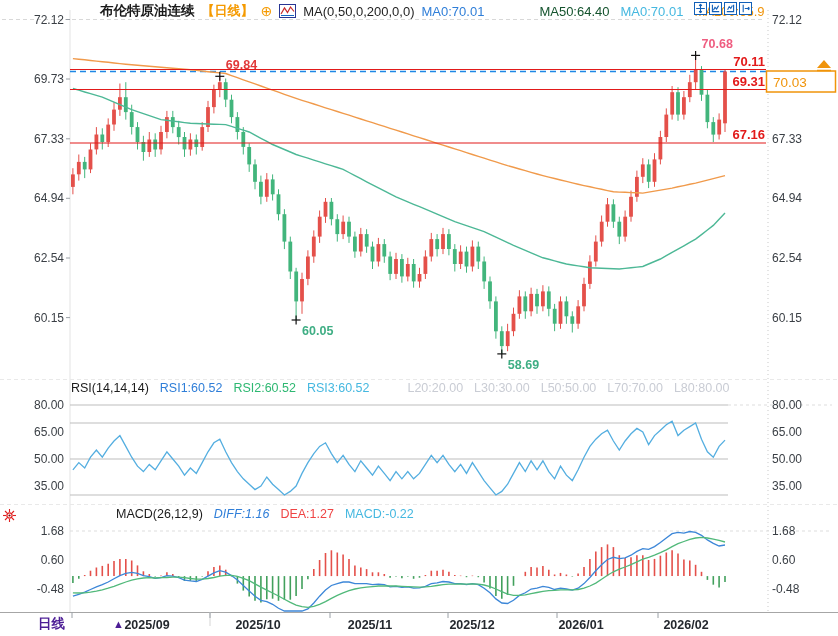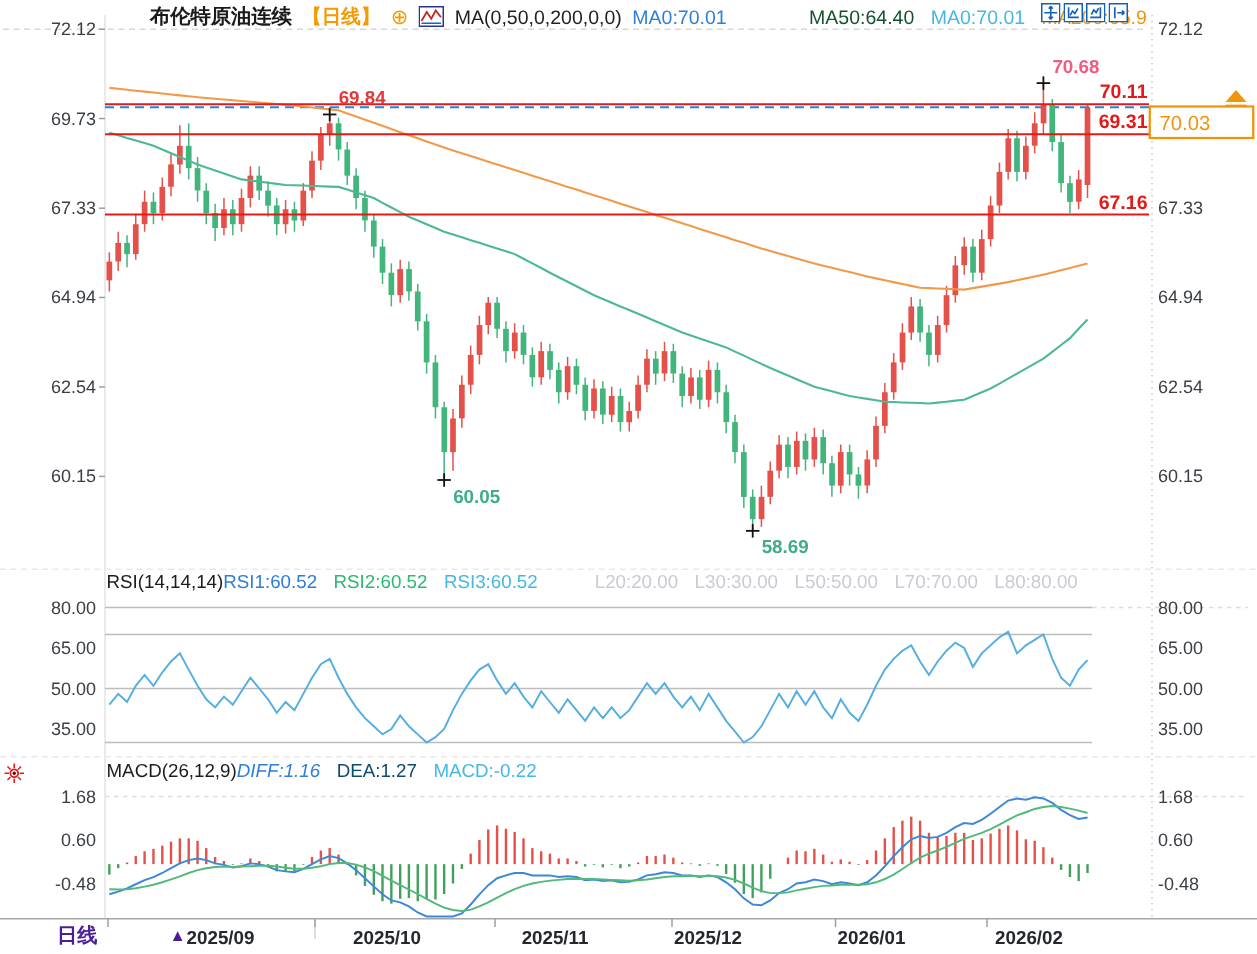--- a/index.html
+++ b/index.html
@@ -5,23 +5,23 @@
   html,body{margin:0;padding:0;background:#fff;}
   .stage{position:relative;width:838px;height:636px;background:#fff;overflow:hidden;
          font-family:"Liberation Sans",sans-serif;}
   .stage svg.main{position:absolute;left:0;top:0;}
   .hdr{position:absolute;left:70px;top:2px;height:18px;display:flex;align-items:center;gap:7px;
        font-size:13px;white-space:nowrap;}
   .hdr .title{font-weight:bold;color:#1a1a1a;font-size:13.5px;padding-left:30px;}
   .hdr .period{color:#f59a00;font-weight:bold;}
   .hdr .plus{color:#f59a00;font-size:14px;}
   .hdr .masets{color:#1f1f1f;}
-  .legend-row{position:absolute;display:flex;font-size:12.5px;white-space:nowrap;align-items:flex-start;}
+  .legend-row{position:absolute;display:flex;gap:11px;font-size:12.5px;white-space:nowrap;align-items:flex-start;}
   #rsi-legend-row{left:71px;top:381px;}
-  #macd-legend-row{left:71px;top:507px;}
+  #macd-legend-row{left:71px;top:507px;padding-left:45px;}
   .legend-title{color:#1c1c1c;}
   .toolbar{position:absolute;left:694px;top:2px;display:flex;gap:2px;}
   .toolbar .tbtn{width:13px;height:13px;display:block;cursor:pointer;}
   .periodcell{position:absolute;left:38px;top:615px;color:#4c1d95;font-weight:bold;
               font-size:13.5px;display:flex;align-items:center;cursor:pointer;}
   .periodcell .arrow{margin-left:48px;font-size:11px;}
   .macd-gear{position:absolute;left:2px;top:508px;width:15px;height:15px;cursor:pointer;}
 </style>
 </head>
 <body>
@@ -523,21 +523,21 @@
         <span style="color: rgb(201, 204, 212);">L50:50.00</span>
         <span style="color: rgb(201, 204, 212);">L70:70.00</span>
         <span style="color: rgb(201, 204, 212);">L80:80.00</span>
       </span>
   </div>
 
   <div class="legend-row" id="macd-legend-row">
     <span class="legend-title">MACD(26,12,9)</span>
     <span id="macd-legend" style="display:flex;gap:11px;">
         <span style="color: rgb(47, 126, 216); font-style: italic;">DIFF:1.16</span>
-        <span style="color: #0c4a6e;">DEA:1.27</span>
+        <span style="color: #ef4444;">DEA:1.27</span>
         <span style="color: rgb(69, 184, 224);">MACD:-0.22</span>
       </span>
   </div>
 
   <svg class="macd-gear" viewBox="0 0 15 15">
     <g stroke="#e02020" stroke-width="1.1">
       <line x1="7.5" y1="1" x2="7.5" y2="4"></line>
         <line x1="7.5" y1="11" x2="7.5" y2="14"></line>
       <line x1="1" y1="7.5" x2="4" y2="7.5"></line>
         <line x1="11" y1="7.5" x2="14" y2="7.5"></line>

